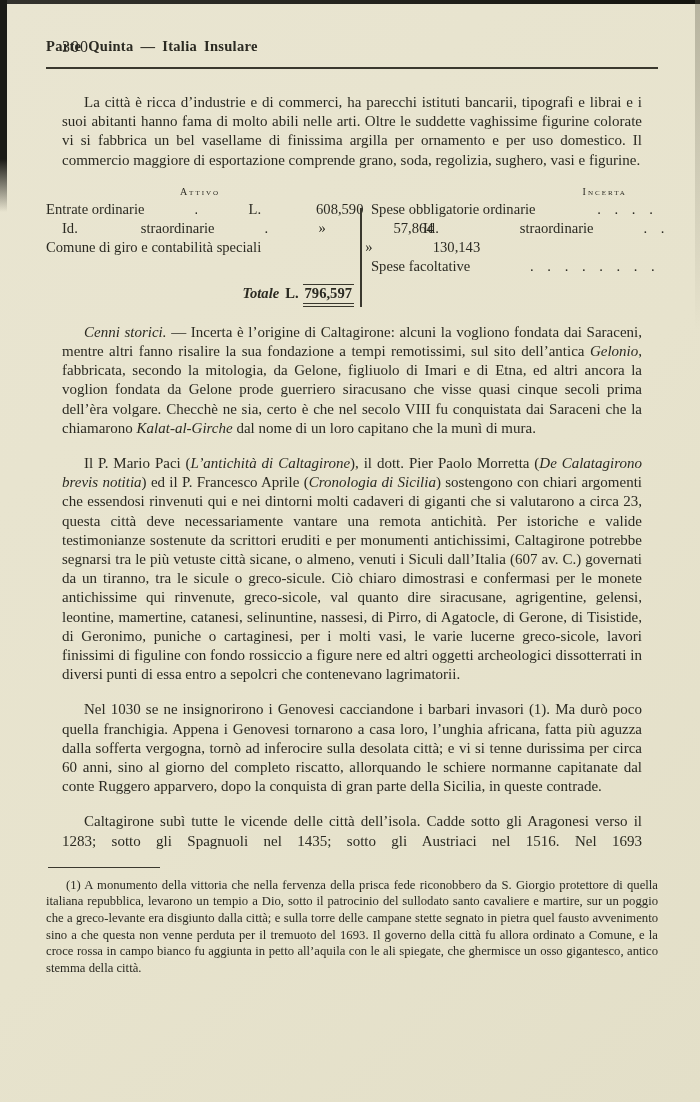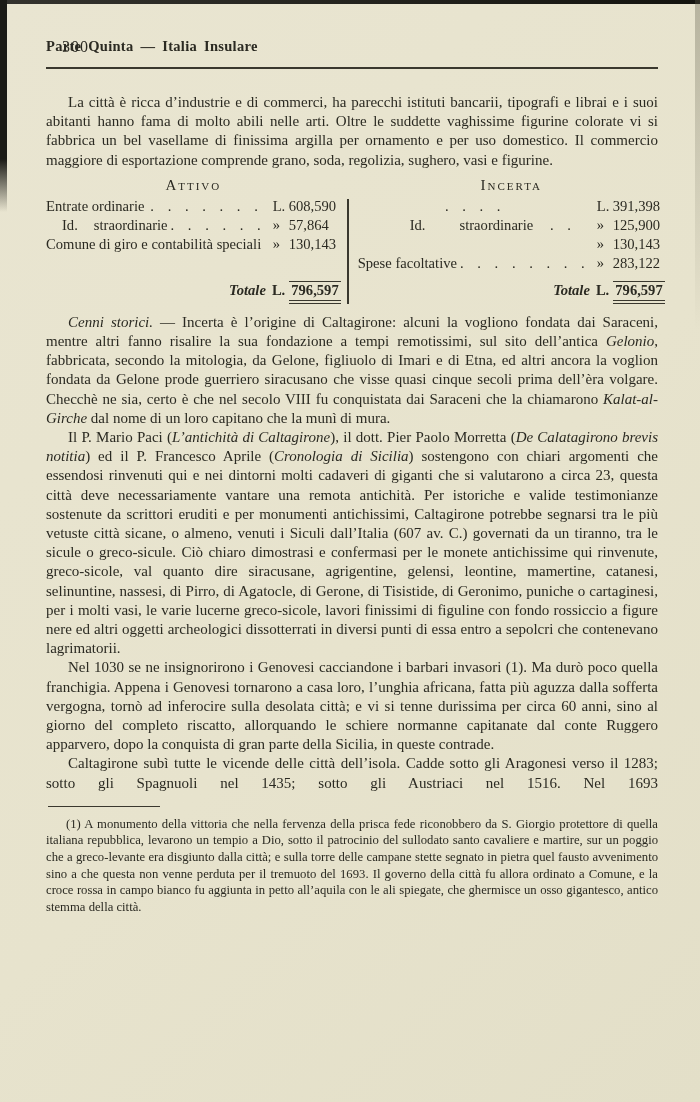--- a/index.html
+++ b/index.html
@@ -19,41 +19,41 @@
     background:linear-gradient(to bottom,#1b1b16 75%,rgba(27,27,22,0));}
   .scan-right{position:absolute;top:0;right:0;width:5px;height:100%;
     background:linear-gradient(to bottom,rgba(90,88,70,.35),rgba(90,88,70,0) 30%);}
 
   .hdr{position:relative;height:22px;}
   .pagenum{position:absolute;left:16px;top:0;font-size:16px;letter-spacing:1px;}
   .htitle{font-size:14.5px;word-spacing:3px;letter-spacing:.3px;font-weight:bold;}
   .hrule{border:0;border-top:2px solid #3a382e;margin:7px 0 0 0;}
 
   .body-text{margin-top:24px;}
-  p.bp{margin:0;font-size:15px;line-height:19.2px;text-align:justify;text-indent:22px;}
+  p.bp{margin:16px;font-size:15px;line-height:19.2px;text-align:justify;text-indent:22px;}
   .it{font-style:italic;}
   .justify-last{text-align-last:justify;}
 
   .btable{display:flex;margin:7px 0 9px 0;font-size:14.6px;}
   .bcol{display:flex;flex-direction:column;}
   .bcol.attivo{width:308px;padding-right:5px;}
   .bcol.passivo{flex:1;padding-left:8px;}
   .vsep{width:2px;border-left:1px solid #3a382e;border-right:1px solid #3a382e;
     margin:22px 1px 0 1px;}
-  .bcap{text-align:center;font-variant:small-caps;letter-spacing:2px;font-size:15px;
+  .bcap{text-align:center;font-variant:small-caps;letter-spacing:2px;font-size:10px;
     margin-bottom:3px;}
   .brows{min-height:77px;}
-  .trow{display:flex;line-height:19.2px;white-space:nowrap;}
+  .trow{display:flex;line-height:19.2px;white-space:nowrap;gap:47px;}
   .trow .lbl{flex:0 0 auto;}
   .trow .idlbl{flex:0 0 auto;}
   .attivo .idlbl{padding-left:16px;margin-right:16px;}
   .passivo .idlbl{padding-left:52px;margin-right:34px;}
   .dots{flex:1 1 auto;overflow:hidden;text-align:center;letter-spacing:5px;padding:0 3px;}
   .cur{flex:0 0 16px;text-align:left;margin-left:4px;}
-  .amt{flex:0 0 52px;}
+  .amt{flex:0 0 52px;text-align:right;}
   .totrow{display:flex;justify-content:flex-end;align-items:baseline;margin-top:7px;font-weight:bold;}
   .tot-lbl{font-style:italic;margin-right:6px;}
   .tot-cur{margin-right:4px;}
   .tot-amt{border-top:1px solid #3a382e;border-bottom:4px double #3a382e;
     padding:0 2px 1px 2px;}
 
   .fn-rule{border:0;border-top:1.5px solid #3a382e;width:112px;
     margin:13px 0 9px 2px;}
   p.fn{margin:0;font-size:12.7px;line-height:16.6px;text-align:justify;text-indent:20px;}
 </style>
@@ -104,20 +104,21 @@
           <span class="tot-amt">796,597</span>
         </div>
       </div>
 
       <div class="vsep"></div>
 
       <div class="bcol passivo">
         <div class="bcap">Incerta</div>
         <div class="brows">
           <div class="trow">
+            <span class="lbl">Spese obbligatorie ordinarie</span>
             <span class="dots">. . . .</span>
             <span class="cur">L.</span>
             <span class="amt">391,398</span>
           </div>
           <div class="trow">
             <span class="idlbl">Id.</span>
             <span class="lbl">straordinarie</span>
             <span class="dots">. .</span>
             <span class="cur">»</span>
             <span class="amt">125,900</span>

